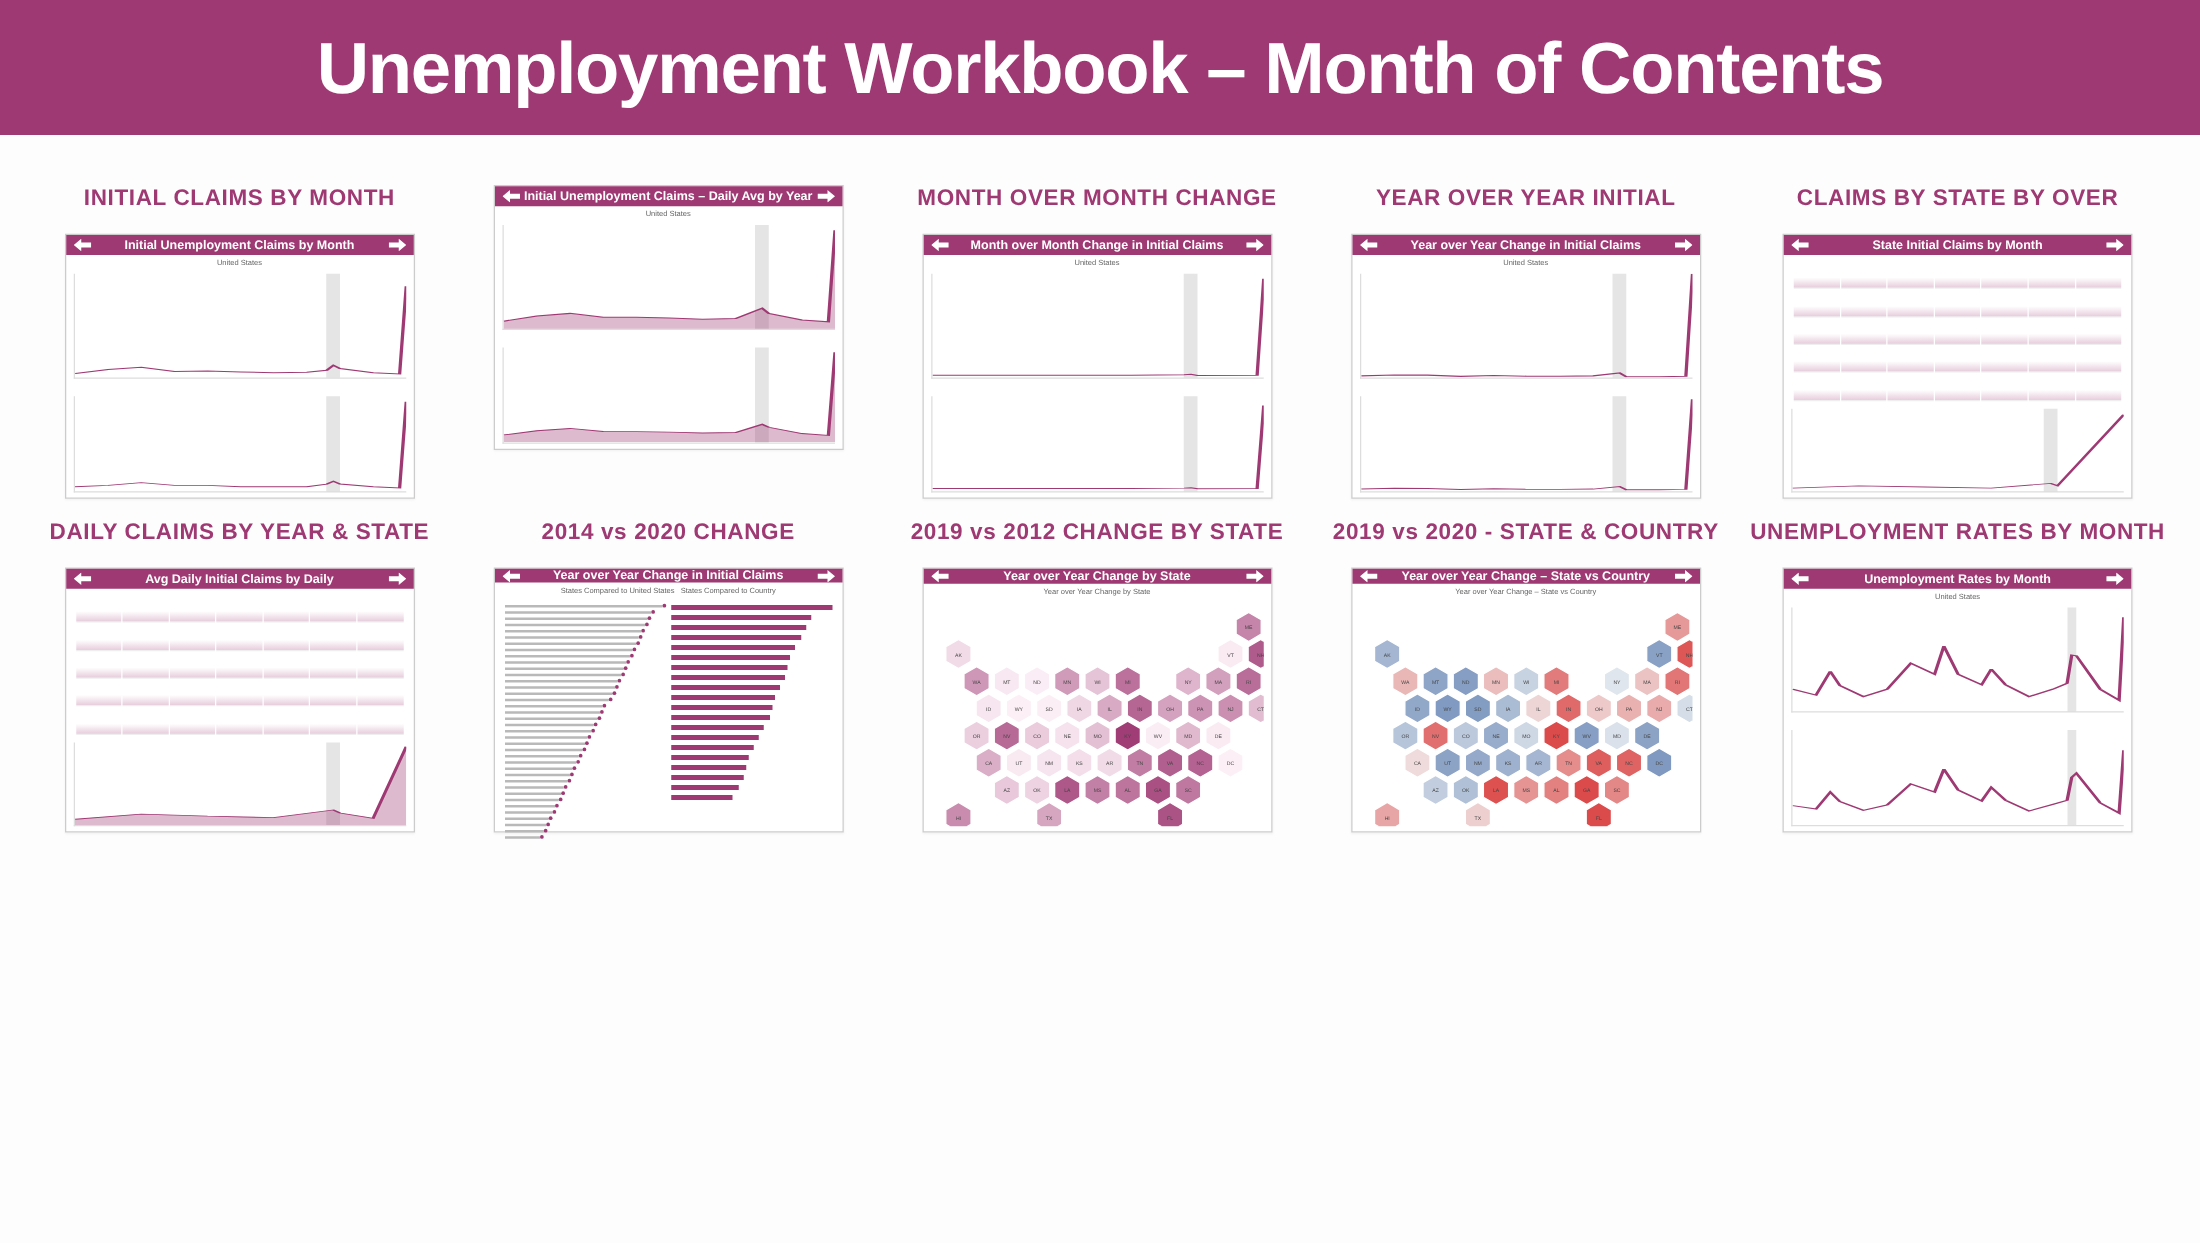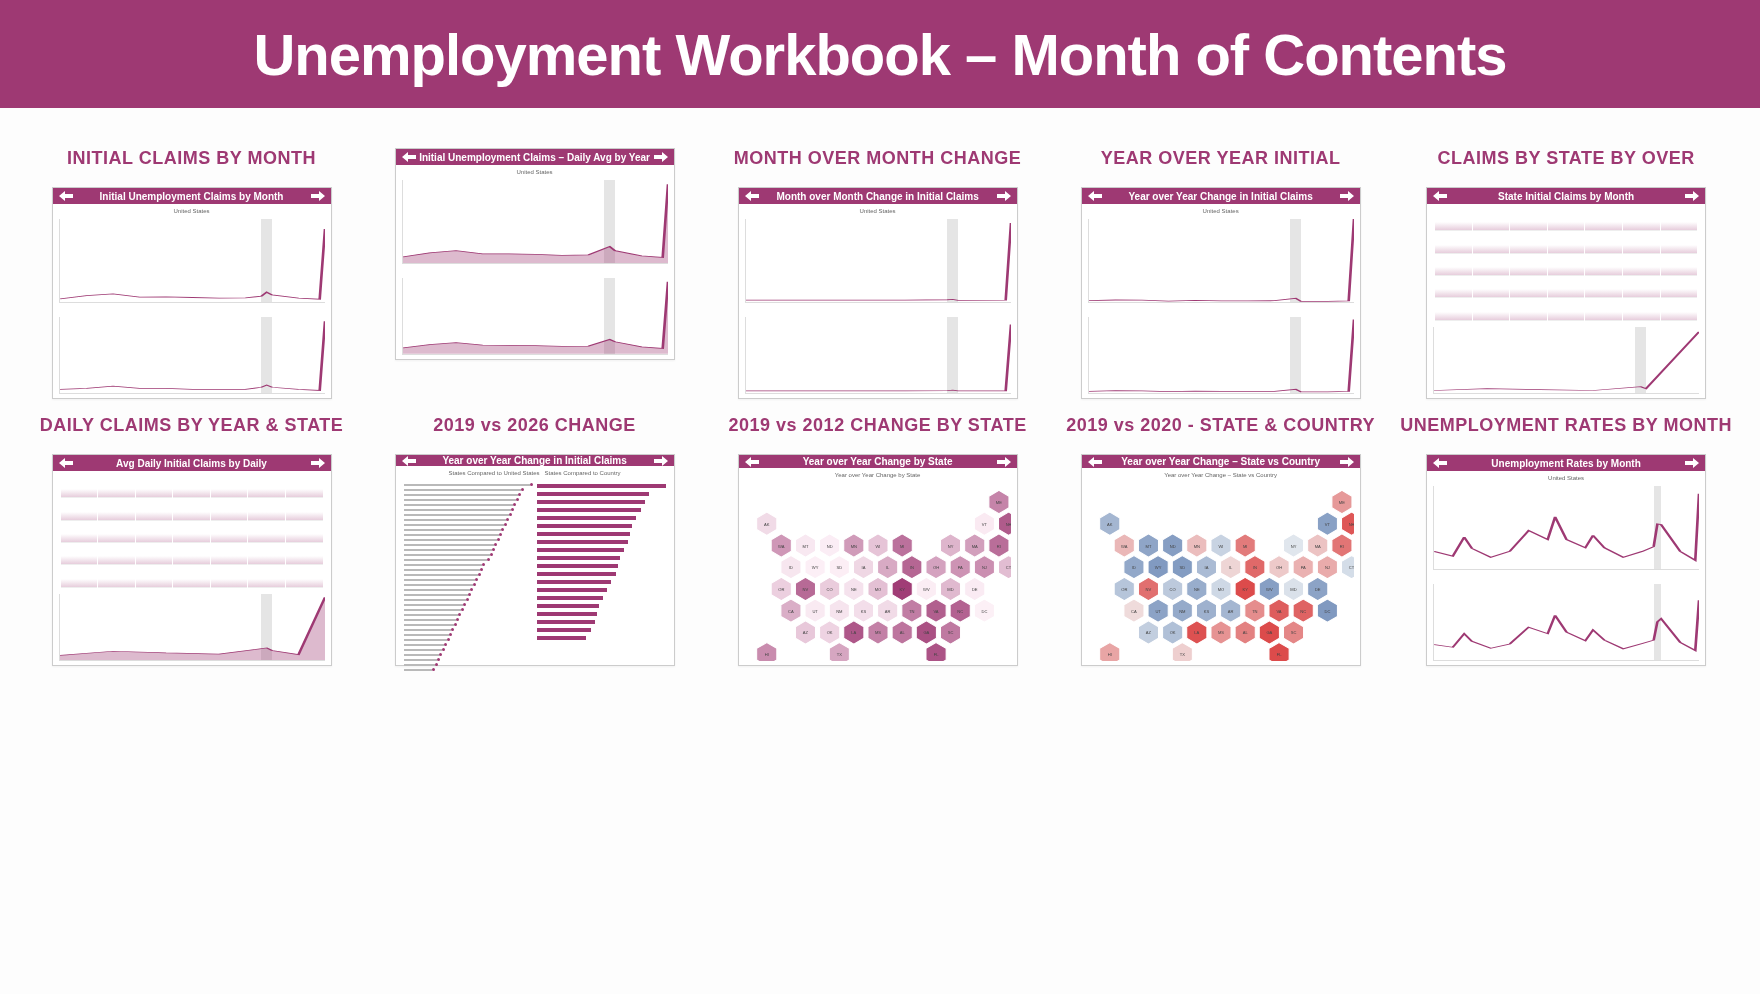--- a/index.html
+++ b/index.html
@@ -414,21 +414,21 @@
       <div class="highlight-band" style="left:76%;width:4%"></div>
       <svg viewBox="0 0 100 100" preserveAspectRatio="none">
               <path d="M0.0,92.5 L20.0,86.3 L40.0,88.8 L60.0,90.6 L78.0,81.3 L80.0,85.0 L90.0,91.3 L100.0,5.0  L100,100 L0,100 Z" fill="#9e3973" fill-opacity="0.35" stroke="none"></path>
               <path d="M0.0,92.5 L20.0,86.3 L40.0,88.8 L60.0,90.6 L78.0,81.3 L80.0,85.0 L90.0,91.3 L100.0,5.0 " fill="none" stroke="#9e3973" stroke-width="1"></path>
             </svg>
     </div>
         </div>
     </div>
     </div>
     <div class="card">
-    <div class="card-title">2019 vs 2026 CHANGE</div>
+    <div class="card-title">2014 vs 2020 CHANGE</div>
     <div class="thumb">
       <div class="thumb-header">
         <span class="arrow">
           <svg width="14" height="10" viewBox="0 0 14 10">
               <path d="M6 0 L0 5 L6 10 L6 7 L14 7 L14 3 L6 3 Z" fill="#fff"></path>
             </svg>
         </span>
         <span class="thumb-title">Year over Year Change in Initial Claims</span>
         <span class="arrow">
           <svg width="14" height="10" viewBox="0 0 14 10">

